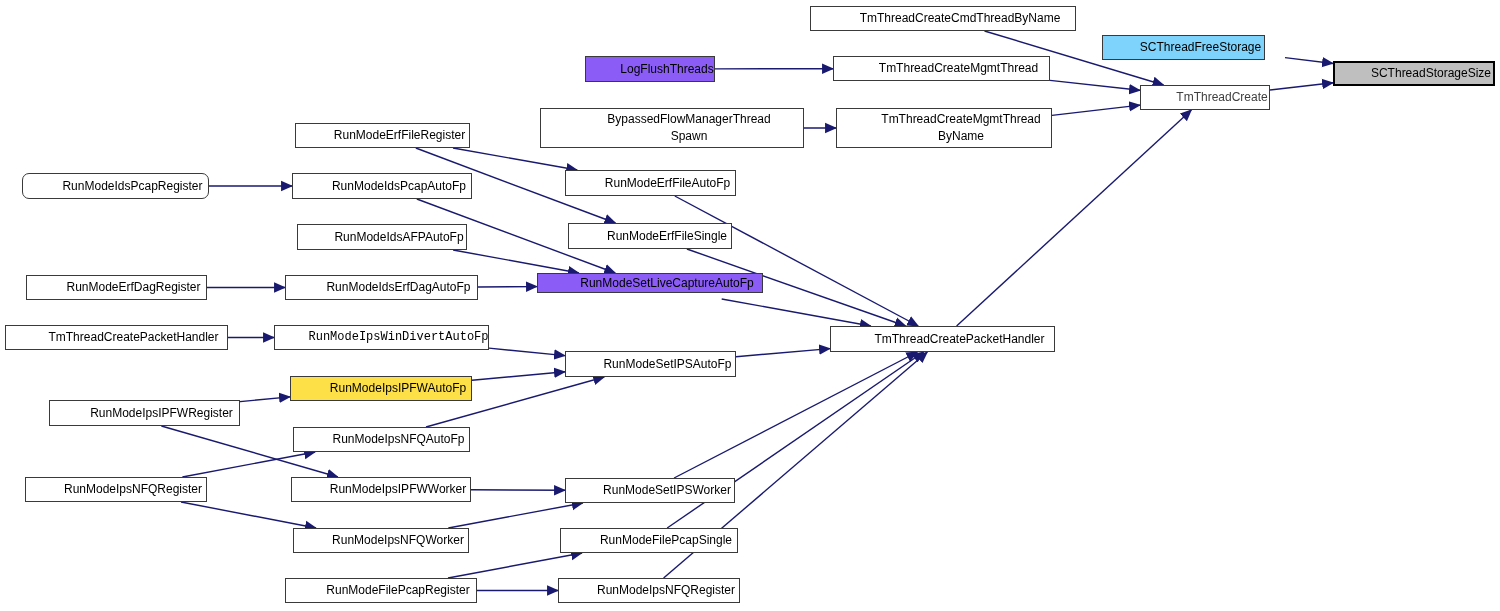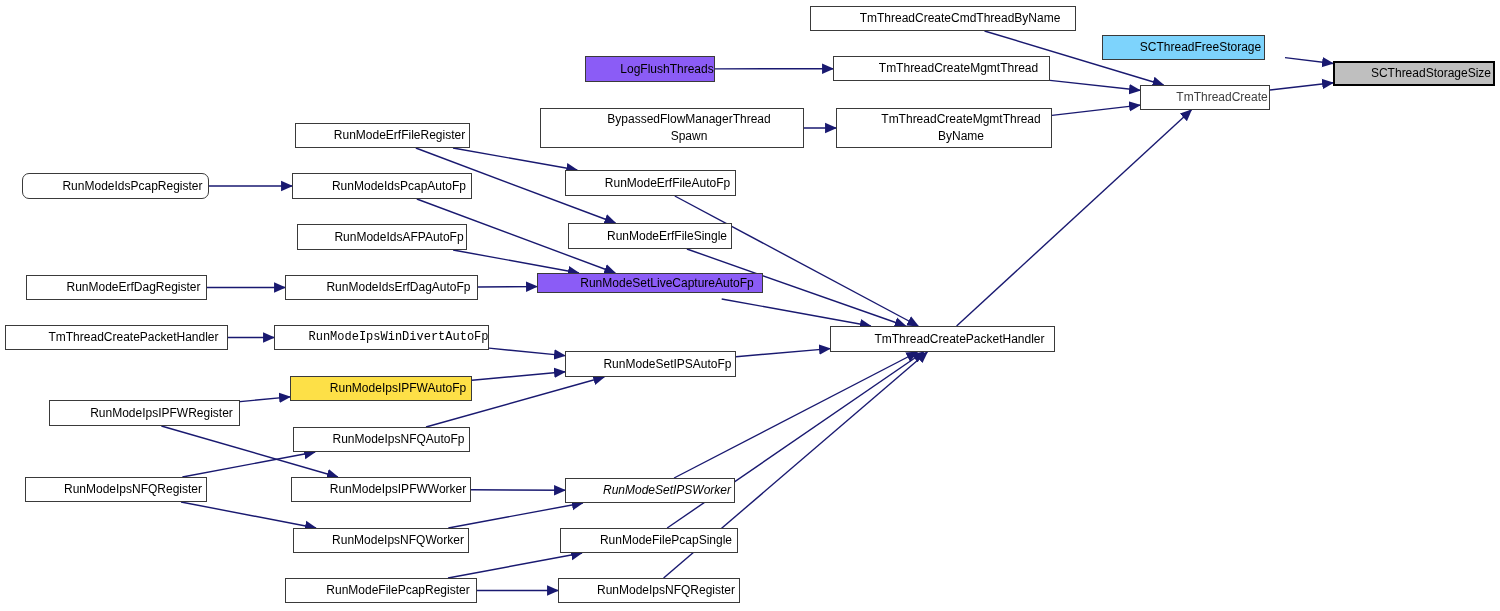--- a/index.html
+++ b/index.html
@@ -102,19 +102,19 @@
       <div class="node" style="left: 537px; top: 273px; width: 226px; height: 20px; background: #8b5cf6; border-color: rgb(58, 58, 58); color: rgb(0, 0, 0);">RunModeSetLiveCaptureAutoFp</div>
       <div class="node" style="left: 5px; top: 325px; width: 223px; height: 25px; background: rgb(255, 255, 255); border-color: rgb(58, 58, 58); color: rgb(0, 0, 0);">TmThreadCreatePacketHandler</div>
       <div class="node" style="left: 274px; top: 325px; width: 215px; height: 25px; background: rgb(255, 255, 255); border-color: rgb(58, 58, 58); color: rgb(0, 0, 0); font-family: Liberation Mono, monospace;">RunModeIpsWinDivertAutoFp</div>
       <div class="node" style="left: 830px; top: 326px; width: 225px; height: 26px; background: rgb(255, 255, 255); border-color: rgb(58, 58, 58); color: rgb(0, 0, 0);">TmThreadCreatePacketHandler</div>
       <div class="node" style="left: 565px; top: 351px; width: 171px; height: 26px; background: rgb(255, 255, 255); border-color: rgb(58, 58, 58); color: rgb(0, 0, 0);">RunModeSetIPSAutoFp</div>
       <div class="node" style="left: 290px; top: 376px; width: 182px; height: 25px; background: #fde047; border-color: rgb(58, 58, 58); color: rgb(0, 0, 0);">RunModeIpsIPFWAutoFp</div>
       <div class="node" style="left: 21px; top: 400px; width: 191px; height: 26px; background: rgb(255, 255, 255); border-color: rgb(58, 58, 58); color: rgb(0, 0, 0); margin-left: 28px;">RunModeIpsIPFWRegister</div>
       <div class="node" style="left: 293px; top: 427px; width: 177px; height: 25px; background: rgb(255, 255, 255); border-color: rgb(58, 58, 58); color: rgb(0, 0, 0);">RunModeIpsNFQAutoFp</div>
       <div class="node" style="left: 25px; top: 477px; width: 182px; height: 25px; background: rgb(255, 255, 255); border-color: rgb(58, 58, 58); color: rgb(0, 0, 0);">RunModeIpsNFQRegister</div>
       <div class="node" style="left: 291px; top: 477px; width: 180px; height: 25px; background: rgb(255, 255, 255); border-color: rgb(58, 58, 58); color: rgb(0, 0, 0);">RunModeIpsIPFWWorker</div>
-      <div class="node" style="left: 565px; top: 478px; width: 170px; height: 25px; background: rgb(255, 255, 255); border-color: rgb(58, 58, 58); color: rgb(0, 0, 0); font-style: italic;">RunModeSetIPSWorker</div>
+      <div class="node" style="left: 565px; top: 478px; width: 170px; height: 25px; background: rgb(255, 255, 255); border-color: rgb(58, 58, 58); color: rgb(0, 0, 0);">RunModeSetIPSWorker</div>
       <div class="node" style="left: 293px; top: 528px; width: 176px; height: 25px; background: rgb(255, 255, 255); border-color: rgb(58, 58, 58); color: rgb(0, 0, 0);">RunModeIpsNFQWorker</div>
       <div class="node" style="left: 560px; top: 528px; width: 178px; height: 25px; background: rgb(255, 255, 255); border-color: rgb(58, 58, 58); color: rgb(0, 0, 0);">RunModeFilePcapSingle</div>
       <div class="node" style="left: 285px; top: 578px; width: 192px; height: 25px; background: rgb(255, 255, 255); border-color: rgb(58, 58, 58); color: rgb(0, 0, 0);">RunModeFilePcapRegister</div>
       <div class="node" style="left: 558px; top: 578px; width: 182px; height: 25px; background: rgb(255, 255, 255); border-color: rgb(58, 58, 58); color: rgb(0, 0, 0);">RunModeIpsNFQRegister</div>
     </div>
 </div>
 
 </body></html>

